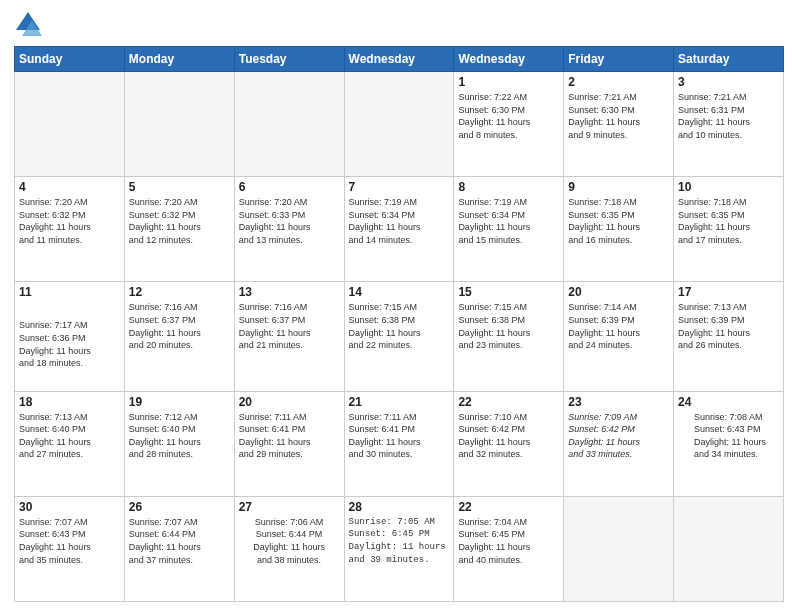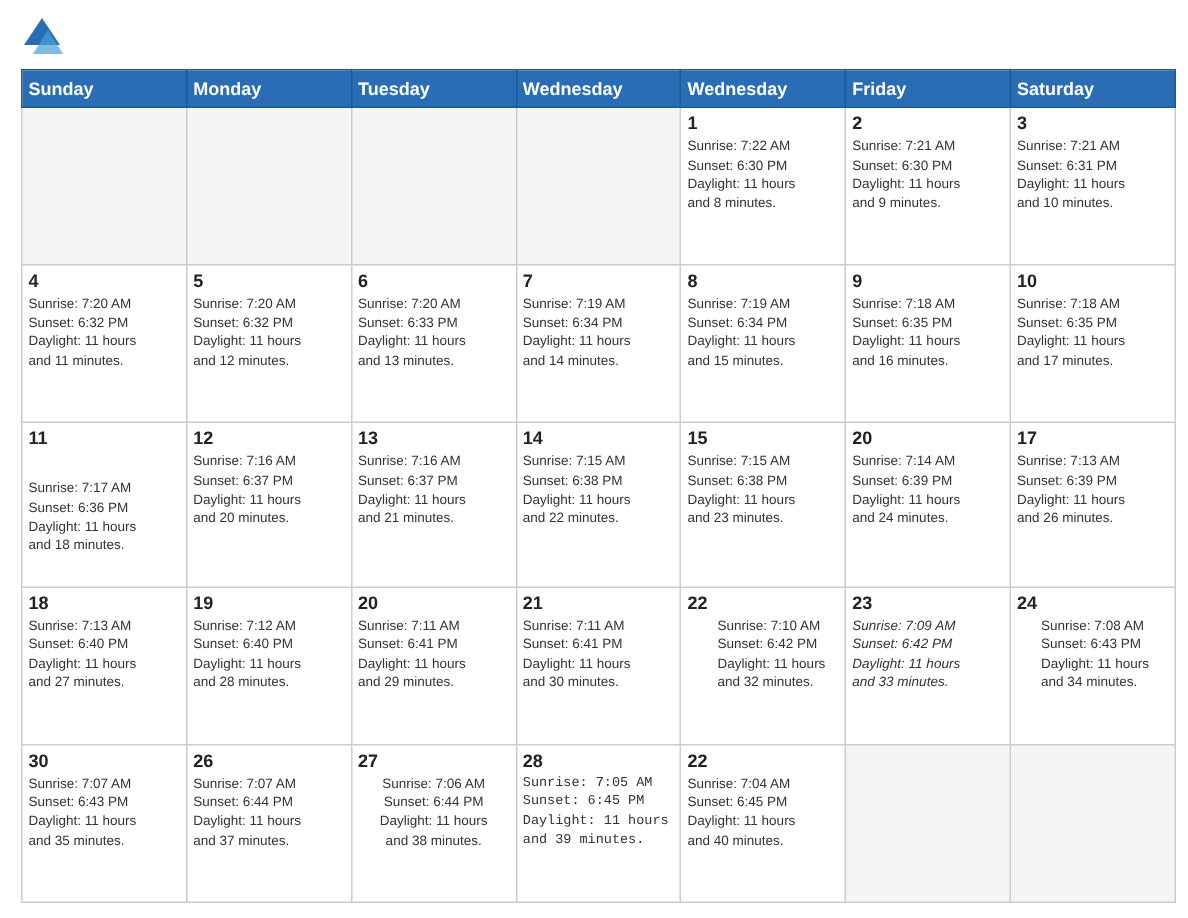--- a/index.html
+++ b/index.html
@@ -286,21 +286,21 @@
           </td>
           <td>
             <span class="day-number">21</span>
             <div class="day-info" style="white-space: pre-line;">Sunrise: 7:11 AM
 Sunset: 6:41 PM
 Daylight: 11 hours
 and 30 minutes.</div>
           </td>
           <td>
             <span class="day-number">22</span>
-            <div class="day-info" style="white-space: pre-line; margin-left: 20px;">Sunrise: 7:10 AM
+            <div class="day-info" style="white-space: pre-line;">Sunrise: 7:10 AM
 Sunset: 6:42 PM
 Daylight: 11 hours
 and 32 minutes.</div>
           </td>
           <td>
             <span class="day-number">23</span>
             <div class="day-info" style="white-space: pre-line; font-style: italic;">Sunrise: 7:09 AM
 Sunset: 6:42 PM
 Daylight: 11 hours
 and 33 minutes.</div>

